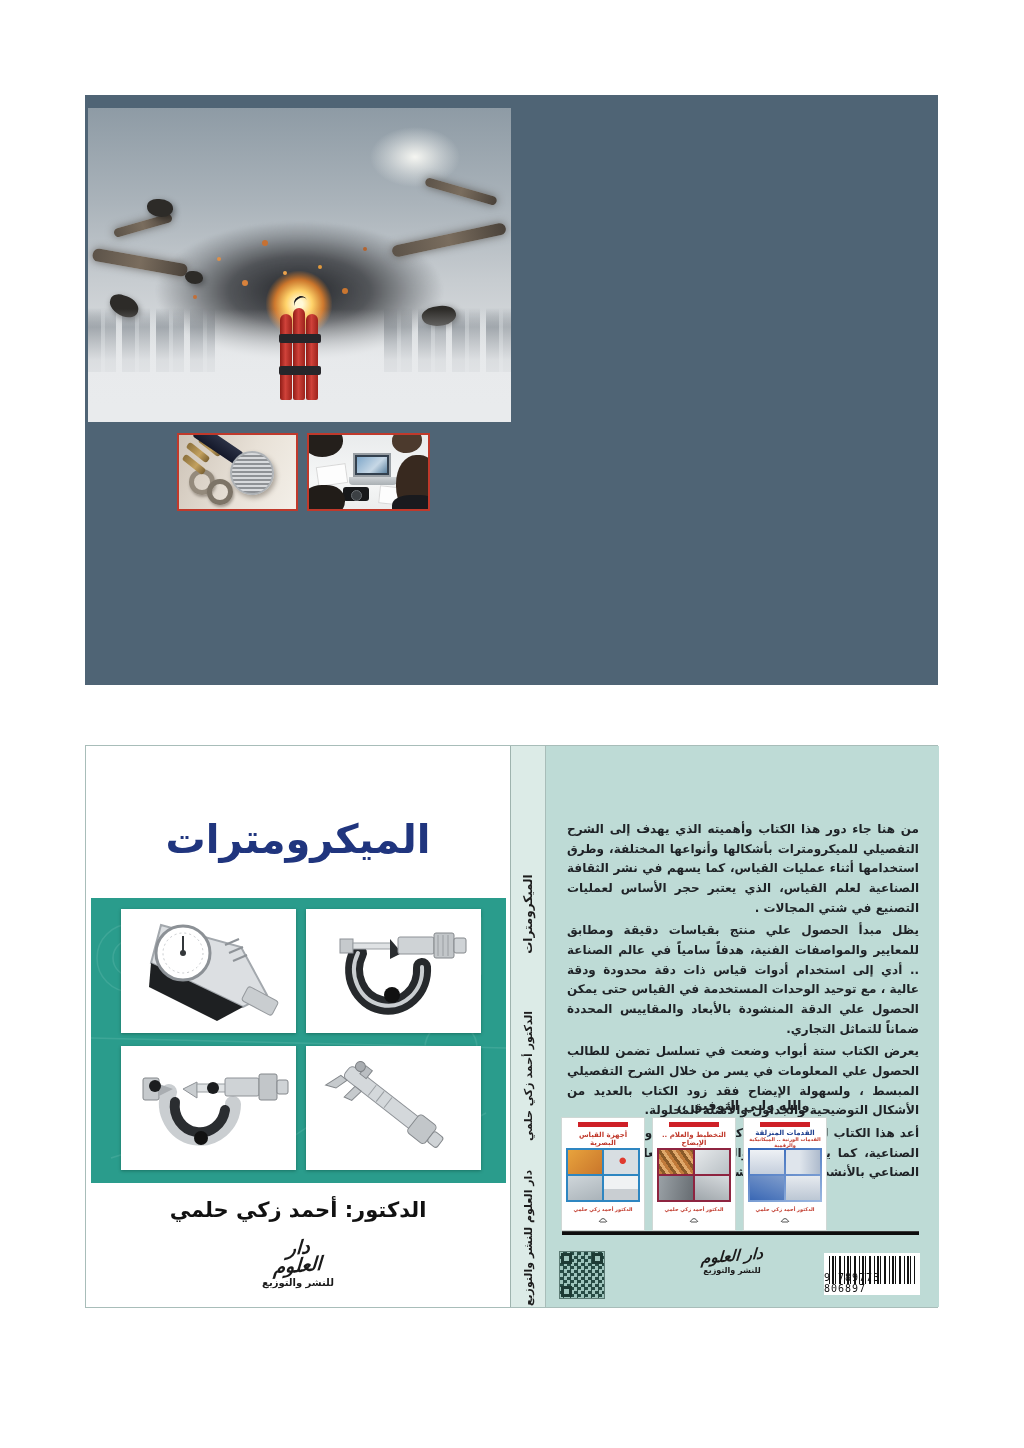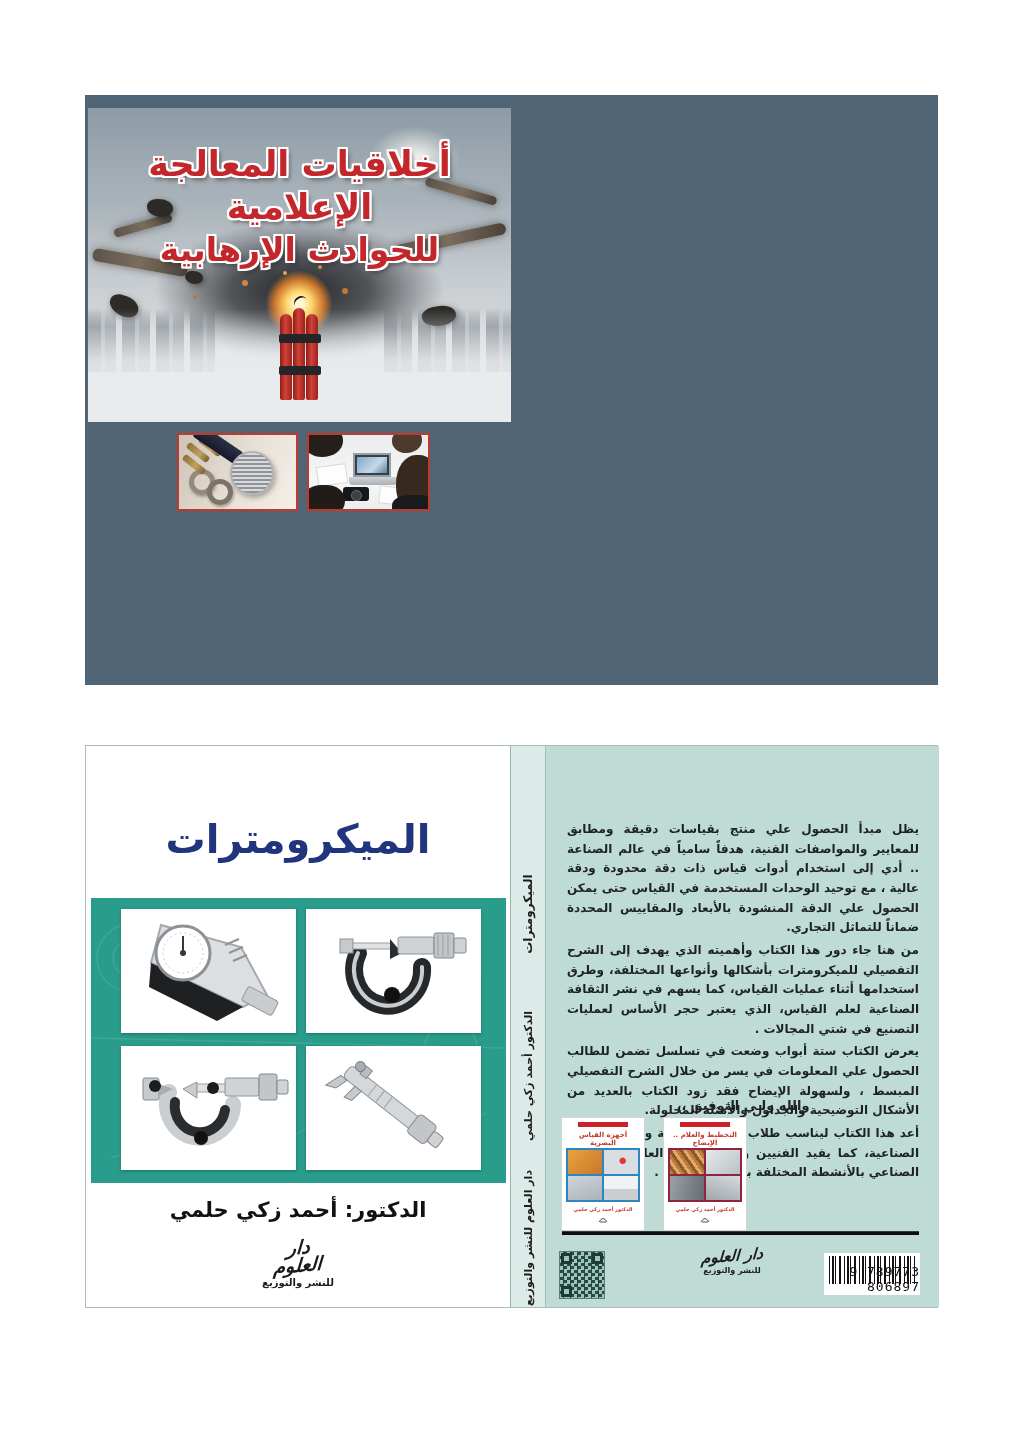--- a/index.html
+++ b/index.html
@@ -106,21 +106,21 @@
      color:#fff; font-size:13px; font-weight:bold; direction:rtl; display:flex; align-items:center;
      justify-content:flex-start; padding:0 14px; z-index:5; }
   .series-banner span { direction:rtl; }
 
   .back-panel { position:absolute; left:461px; top:0; width:392px; height:561px; background:#bedbd6; }
   .blurb { position:absolute; right:20px; top:74px; width:352px; direction:rtl; text-align:justify;
      font-size:12px; font-weight:bold; color:#1e2226; line-height:1.64; }
   .blurb p { margin-bottom:3px; }
   .closing { position:absolute; left:0; top:352px; width:100%; text-align:center; direction:rtl;
      font-size:13px; font-weight:bold; color:#1e2226; }
-  .thumbs { position:absolute; left:15px; top:372px; width:388px; height:112px; display:flex; gap:20px; direction:ltr; }
+  .thumbs { position:absolute; left:15px; top:372px; width:388px; height:112px; display:flex; gap:9px; direction:ltr; }
   .thumb { width:82px; height:112px; background:#fff; box-shadow:0 0 0 1px #cfd8d5; position:relative;
      display:flex; flex-direction:column; align-items:center; }
   .thumb .mini-banner { margin-top:4px; width:62%; height:5px; background:#ce2027; }
   .thumb .t-title { margin-top:3px; height:18px; width:92%; display:flex; align-items:center; justify-content:center;
      flex-direction:column; direction:rtl; font-size:7px; font-weight:bold; line-height:1.15; text-align:center; }
   .thumb .t-sub { font-size:5px; color:#c0392b; font-weight:bold; }
   .red-title { color:#c0392b; } .blue-title { color:#1d3f8f; }
   .thumb .t-grid { width:74px; height:54px; display:grid; grid-template-columns:1fr 1fr; grid-template-rows:1fr 1fr;
      gap:2px; padding:2px; }
   .t1 .t-grid { background:#2e86c1; }
@@ -150,22 +150,22 @@
   .qr { position:absolute; left:13px; top:6px; width:44px; height:46px;
      background:repeating-conic-gradient(#274b44 0% 25%, #9ec4bc 0% 50%) 0 0/7px 7px; outline:1px solid #5c7a74; }
   .qr i { position:absolute; width:11px; height:11px; border:3px solid #1d3a34; background:#9ec4bc; }
   .qr .p1 { left:1px; top:1px; } .qr .p2 { right:1px; top:1px; } .qr .p3 { left:1px; bottom:1px; }
   .back-logo { left:145px; top:0; width:80px; }
   .back-logo .script { font-size:15px; }
   .back-logo .tagline { font-size:8px; }
   .barcode { position:absolute; left:277px; top:7px; width:96px; height:42px; background:#fff; padding:3px 5px 11px; }
   .bars { width:100%; height:100%;
      background:repeating-linear-gradient(90deg,#111 0 1.5px,#fff 1.5px 3px,#111 3px 5.5px,#fff 5.5px 6.5px,#111 6.5px 7.5px,#fff 7.5px 10.5px,#111 10.5px 12px,#fff 12px 15px); }
-  .barcode .digits { position:absolute; left:0; bottom:1px; width:100%; text-align:right;
-     font-family:"DejaVu Sans Mono", monospace; font-size:13px; color:#111; letter-spacing:1px; background:transparent; }
+  .barcode .digits { position:absolute; left:0; bottom:1px; width:100%; text-align:left;
+     font-family:"DejaVu Sans Mono", monospace; font-size:10px; color:#111; letter-spacing:1px; background:transparent; }
 </style>
 </head>
 <body>
 
 <div class="page">
 
   <section class="cover-top">
     <div class="explosion-photo">
       <div class="moon"></div>
       <div class="city city-left"></div>
@@ -183,24 +183,20 @@
       <div class="spark"></div>
       <div class="fog"></div>
       <div class="dynamite">
         <div class="stick s1"></div>
         <div class="stick s2"></div>
         <div class="stick s3"></div>
         <div class="dyn-band band1"></div>
         <div class="dyn-band band2"></div>
         <div class="fuse"></div>
       </div>
-      <div class="top-title">
-        <div class="l1">أخلاقيات المعالجة الإعلامية</div>
-        <div class="l2">للحوادث الإرهابية</div>
-      </div>
     </div>
 
     <figure class="photo photo-mic">
       <span class="cuff cuff1"></span>
       <span class="cuff cuff2"></span>
       <span class="bullet b1"></span>
       <span class="bullet b2"></span>
       <span class="bullet b3"></span>
       <span class="mic-handle"></span>
       <span class="mic-head"></span>
@@ -319,22 +315,22 @@
     </div>
 
     <div class="spine"></div>
     <span class="spine-text spine-title">الميكرومترات</span>
     <span class="spine-text spine-author">الدكتور أحمد زكي حلمي</span>
     <span class="spine-text spine-publisher">دار العلوم للنشر والتوزيع</span>
 
 
     <div class="back-panel">
       <div class="blurb">
+        <p>من هنا جاء دور هذا الكتاب وأهميته الذي يهدف إلى الشرح التفصيلي للميكرومترات بأشكالها وأنواعها المختلفة، وطرق استخدامها أثناء عمليات القياس، كما يسهم في نشر الثقافة الصناعية لعلم القياس، الذي يعتبر حجر الأساس لعمليات التصنيع في شتي المجالات .</p>
         <p>يظل مبدأ الحصول علي منتج بقياسات دقيقة ومطابق للمعايير والمواصفات الفنية، هدفاً سامياً في عالم الصناعة .. أدي إلى استخدام أدوات قياس ذات دقة محدودة ودقة عالية ، مع توحيد الوحدات المستخدمة في القياس حتى يمكن الحصول علي الدقة المنشودة بالأبعاد والمقاييس المحددة ضماناً للتماثل التجاري.</p>
-        <p>من هنا جاء دور هذا الكتاب وأهميته الذي يهدف إلى الشرح التفصيلي للميكرومترات بأشكالها وأنواعها المختلفة، وطرق استخدامها أثناء عمليات القياس، كما يسهم في نشر الثقافة الصناعية لعلم القياس، الذي يعتبر حجر الأساس لعمليات التصنيع في شتي المجالات .</p>
         <p>يعرض الكتاب ستة أبواب وضعت في تسلسل تضمن للطالب الحصول علي المعلومات في يسر من خلال الشرح التفصيلي المبسط ، ولسهولة الإيضاح فقد زود الكتاب بالعديد من الأشكال التوضيحية والجداول والأمثلة المحلولة.</p>
         <p>أعد هذا الكتاب ليناسب طلاب كليات الهندسة والمعاهد العليا الصناعية، كما يفيد الفنيين والمهندسين والعاملين بالحقل الصناعي بالأنشطة المختلفة بشتى المجالات .</p>
       </div>
       <div class="closing">والله ولـي التوفيق ،،</div>
 
       <div class="thumbs">
         <div class="thumb t1">
           <span class="mini-banner"></span>
           <span class="t-title red-title">أجهزة القياس البصرية</span>
           <span class="t-grid">
@@ -355,20 +351,37 @@
             <i class="cA"></i>
               <i class="cB"></i>
             <i class="cC"></i>
               <i class="cD"></i>
           </span>
           <span class="t-author">الدكتور أحمد زكي حلمي</span>
           <svg class="t-logo" viewBox="0 0 12 10">
               <path d="M2 8 Q6 1 10 8 M3 8 H9" stroke="#555" fill="none" stroke-width="1"></path>
             </svg>
         </div>
+        <div class="thumb t3">
+          <span class="mini-banner"></span>
+          <span class="t-title blue-title">
+            <span>القدمات المنزلقة</span>
+            <span class="t-sub">القدمات الورنية .. الميكانيكية والرقمية</span>
+          </span>
+          <span class="t-grid">
+            <i class="cA"></i>
+              <i class="cB"></i>
+            <i class="cC"></i>
+              <i class="cD"></i>
+          </span>
+          <span class="t-author">الدكتور أحمد زكي حلمي</span>
+          <svg class="t-logo" viewBox="0 0 12 10">
+              <path d="M2 8 Q6 1 10 8 M3 8 H9" stroke="#555" fill="none" stroke-width="1"></path>
+            </svg>
+        </div>
       </div>
 
       <div class="black-rule"></div>
 
       <div class="back-bottom">
         <div class="qr">
           <i class="p1"></i>
           <i class="p2"></i>
           <i class="p3"></i>
         </div>

